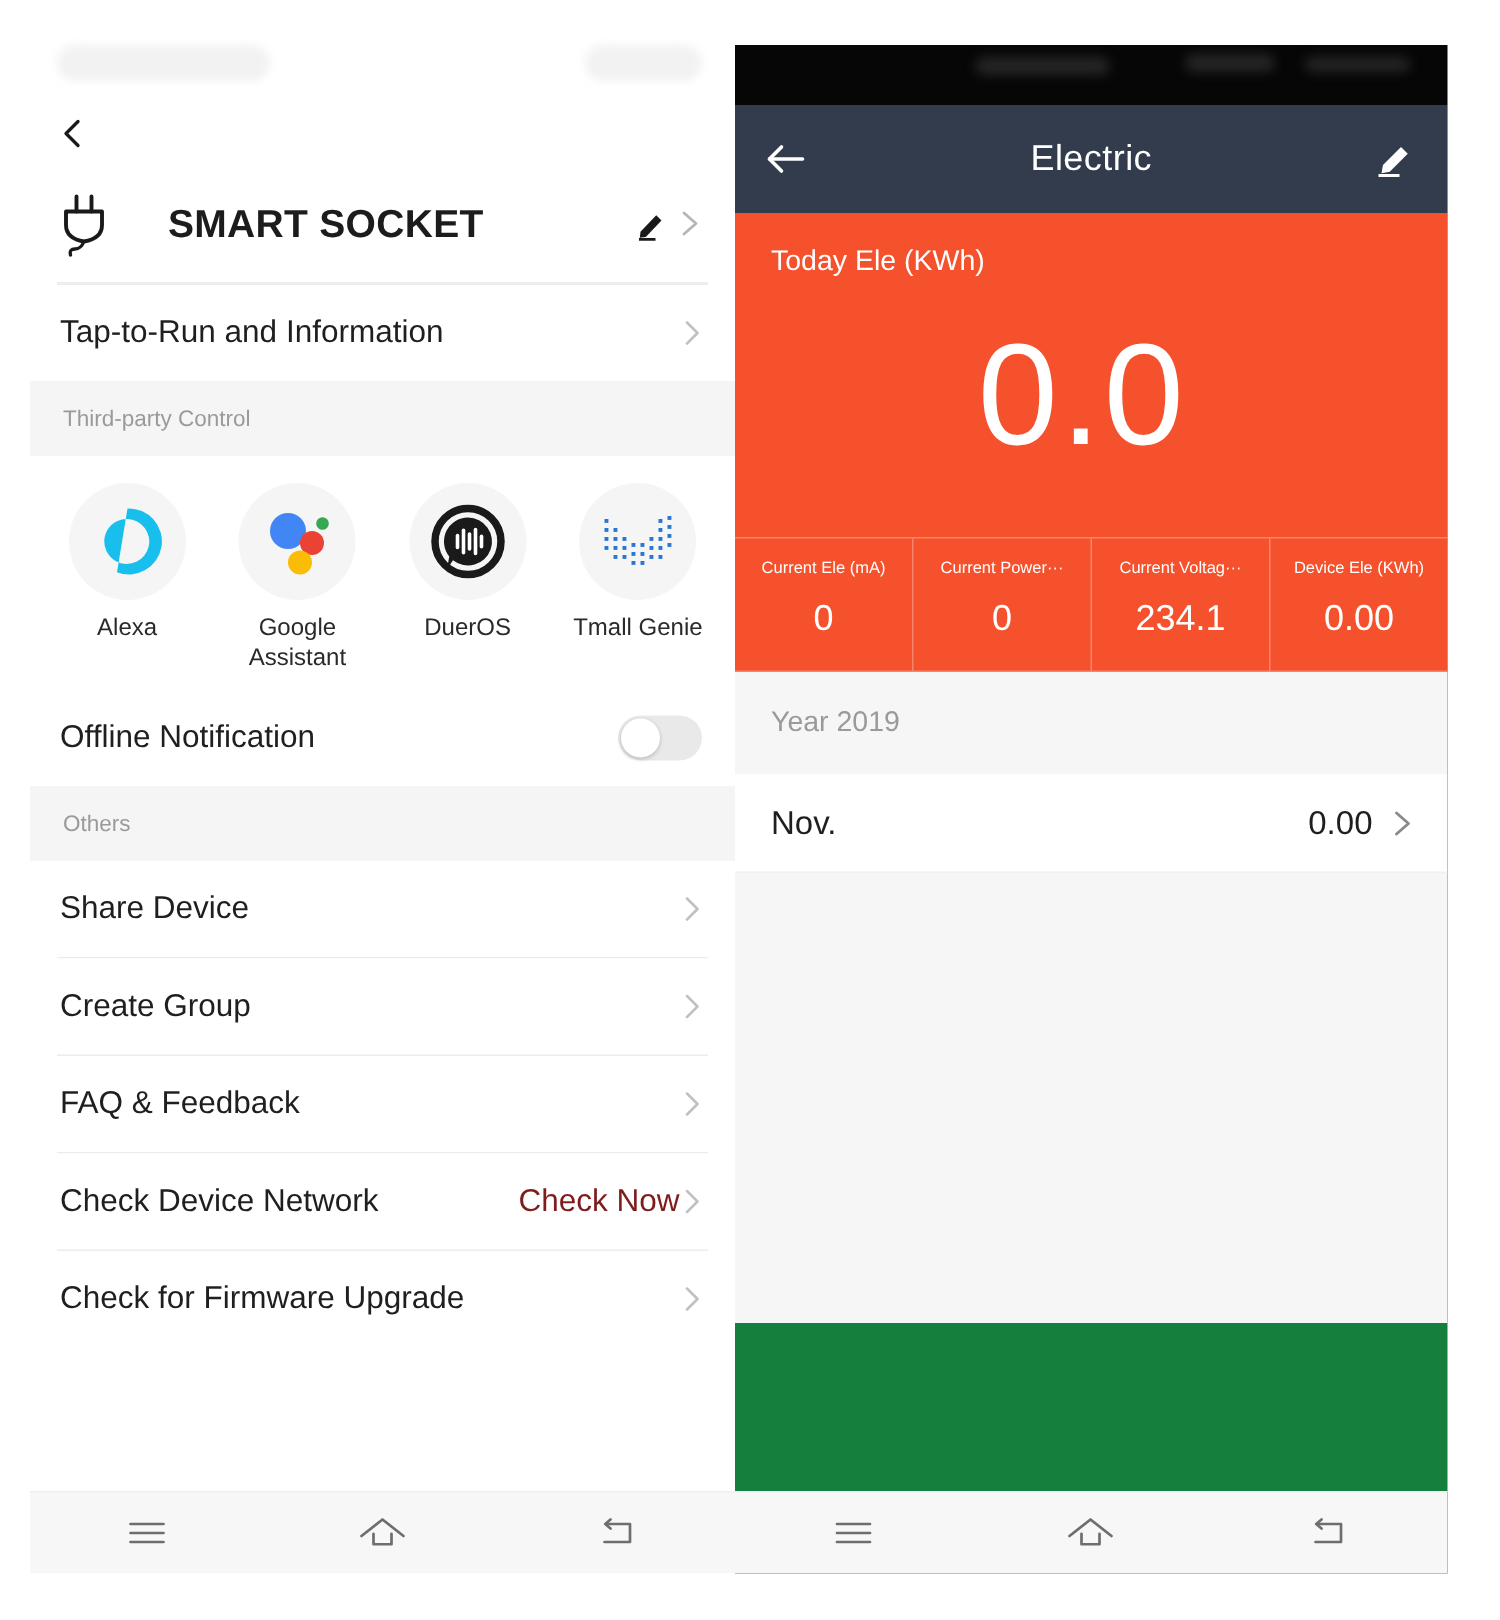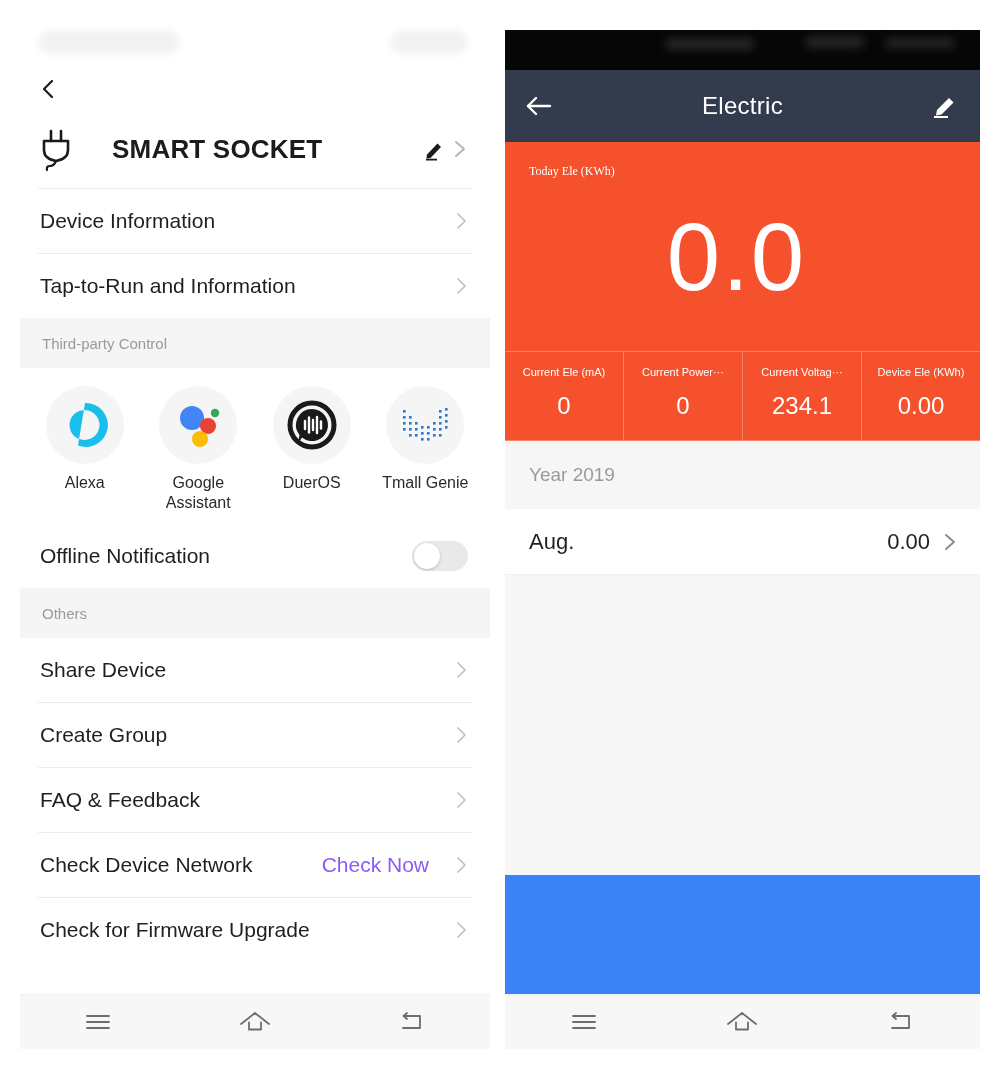--- a/index.html
+++ b/index.html
@@ -45,21 +45,21 @@
   .pencil-icon { width: 24px; height: 24px; }
   .chev-sm { width: 15px; height: 22px; }
 
   .divider { height: 1px; background: #ececec; margin: 0 18px; }
 
   .row {
     height: 64px; display: flex; align-items: center;
     padding: 0 22px 0 20px; background: #ffffff;
   }
   .row-label { flex: 1 1 auto; font-size: 21px; color: #1f1f1f; white-space: nowrap; }
-  .row-value { font-size: 21px; color: #8b5cf6; margin-right: 26px; }
+  .row-value { font-size: 21px; color: #7f1d1d; margin-right: 2px; }
   .chev-row { width: 13px; height: 20px; opacity: .62; }
 
   .section-head {
     background: #f5f5f5; height: 50px;
     display: flex; align-items: center; padding-left: 22px;
     font-size: 15px; color: #9a9a9a;
   }
 
   .assistants {
     display: flex; padding: 18px 8px 12px 8px; background: #ffffff;
@@ -91,42 +91,42 @@
     position: absolute; left: 0; bottom: 0; width: 100%;
     height: 55px; background: #f7f7f7;
     display: flex; align-items: center; justify-content: space-around;
     border-top: 1px solid #efefef;
   }
   .navbar.plain { border-top: 1px solid #f0f0f0; }
   .nav-btn { width: 58px; height: 40px; display: flex; align-items: center; justify-content: center; }
 
   
   .phone-right {
-    position: absolute; left: 505px; top: 30px;
+    position: absolute; left: 490px; top: 30px;
     width: 475px; height: 1019px;
-    background: #3b82f6; overflow: hidden;
+    background: #15803d; overflow: hidden;
   }
   .status-dark { height: 40px; background: #060606; position: relative; overflow: hidden; }
   .dark-smudge {
     position: absolute; background: #2b2b2b; border-radius: 8px;
     filter: blur(4px); opacity: .85;
   }
   .appbar {
     height: 72px; background: #323c4c;
     display: flex; align-items: center; padding: 0 20px;
   }
   .appbar-title {
     flex: 1 1 auto; text-align: center; color: #ffffff;
     font-size: 24px; letter-spacing: .3px;
   }
   .arrow-back { width: 28px; height: 24px; flex: 0 0 28px; }
   .pencil-white { width: 28px; height: 26px; flex: 0 0 28px; }
 
   .ele-panel { background: #f4512c; padding: 0; }
-  .ele-caption { font-size: 12px; color: #ffffff; padding: 22px 0 0 24px; font-family: Liberation Serif, serif; }
+  .ele-caption { font-size: 19px; color: #ffffff; padding: 22px 0 0 24px; }
   .ele-big {
     text-align: center; color: #ffffff;
     font-size: 96px; font-weight: 300; letter-spacing: 2px;
     padding: 30px 12px 46px 0; line-height: 1;
   }
   .stats {
     display: flex; border-top: 1px solid rgba(255,255,255,.30);
     border-bottom: 1px solid rgba(255,255,255,.30);
   }
   .stat {
@@ -186,26 +186,20 @@
           <line x1="3" y1="22.6" x2="14" y2="22.6" stroke="#1a1a1a" stroke-width="1.8"></line>
         </svg>
         <svg class="chev-sm" viewBox="0 0 15 22">
           <polyline points="3,4 11,11 3,18" fill="none" stroke="#b6b6b6" stroke-width="1.9" stroke-linecap="round" stroke-linejoin="round"></polyline>
         </svg>
       </div>
     </div>
 
     <div class="divider"></div>
 
-    <div class="row">
-      <span class="row-label">Device Information</span>
-      <svg class="chev-row" viewBox="0 0 13 20">
-        <polyline points="3,3 10,10 3,17" fill="none" stroke="#9b9b9b" stroke-width="1.7" stroke-linecap="round" stroke-linejoin="round"></polyline>
-      </svg>
-    </div>
     <div class="divider"></div>
     <div class="row">
       <span class="row-label">Tap-to-Run and Information</span>
       <svg class="chev-row" viewBox="0 0 13 20">
         <polyline points="3,3 10,10 3,17" fill="none" stroke="#9b9b9b" stroke-width="1.7" stroke-linecap="round" stroke-linejoin="round"></polyline>
       </svg>
     </div>
 
     <div class="section-head">Third-party Control</div>
 
@@ -406,21 +400,21 @@
         <div class="stat">
           <div class="stat-label">Device Ele (KWh)</div>
           <div class="stat-value">0.00</div>
         </div>
       </div>
     </div>
 
     <div class="year-head">Year 2019</div>
 
     <div class="month-row">
-      <span class="month-name">Aug.</span>
+      <span class="month-name">Nov.</span>
       <span class="month-value">0.00</span>
       <svg width="16" height="24" viewBox="0 0 16 24">
         <polyline points="4,5 12,12 4,19" fill="none" stroke="#8a8a8a" stroke-width="1.9" stroke-linecap="round" stroke-linejoin="round"></polyline>
       </svg>
     </div>
 
     <div class="filler" style="height:300px;"></div>
 
     <div class="navbar plain">
       <div class="nav-btn">

